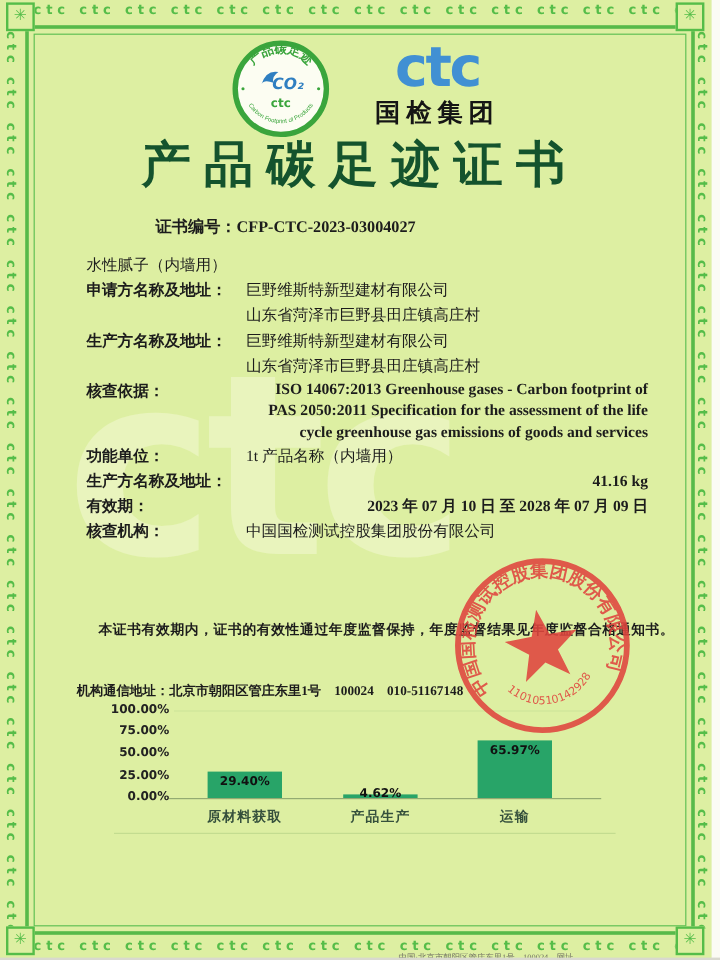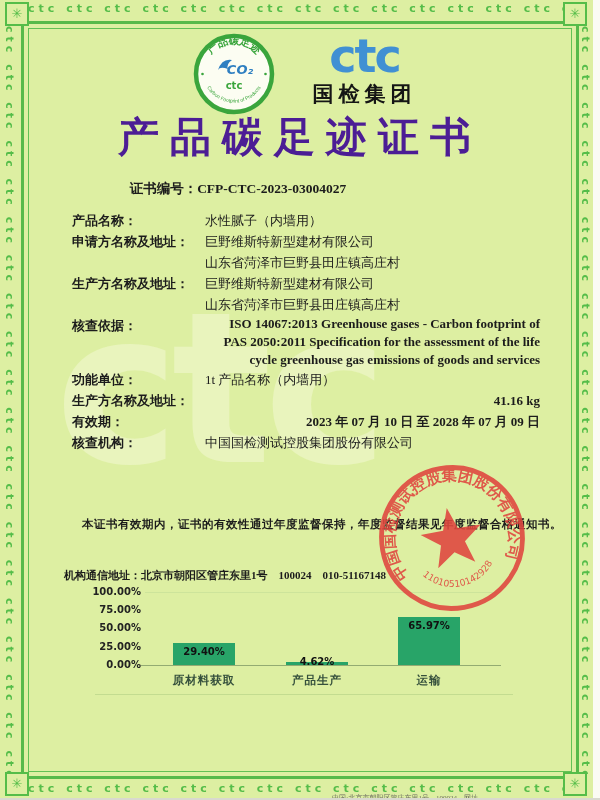--- a/index.html
+++ b/index.html
@@ -30,21 +30,21 @@
   
   .logos{position:absolute;top:30px;left:0;width:600px;height:85px;z-index:2;}
   .round-seal{position:absolute;left:192px;top:2px;}
   .ctclogo{position:absolute;left:302px;top:4px;width:125px;text-align:center;}
   .ctc-word{font-family:"DejaVu Sans",sans-serif;font-weight:bold;font-size:46px;
             color:#4190d3;line-height:44px;letter-spacing:-2px;}
   .ctc-org{font-family:"Liberation Sans",sans-serif;font-weight:bold;font-size:21px;
            color:#151515;letter-spacing:5px;margin-top:2px;}
   
   .title{position:absolute;top:110px;left:0;width:600px;text-align:center;z-index:2;
-         font-size:41px;font-weight:bold;color:#4c1d95;letter-spacing:11px;}
+         font-size:41px;font-weight:bold;color:#14532d;letter-spacing:11px;}
   .certno{position:absolute;top:180px;left:0;width:476px;text-align:center;z-index:2;
           font-size:13.5px;}
   .certno .lab{font-weight:bold;}
   .certno .val{font-weight:bold;font-family:"Liberation Serif",serif;}
   
   .fields{position:absolute;top:210px;left:72px;width:468px;z-index:2;font-size:13px;}
   .frow{display:flex;align-items:flex-start;}
   .flabel{width:133px;flex:none;font-weight:bold;line-height:21px;}
   .fvalue{flex:1;line-height:21px;}
   .frow.tight .fvalue .vline{line-height:18px;}
@@ -114,21 +114,20 @@
   </div>
 </div>
 
 <div class="title">产品碳足迹证书</div>
 <div class="certno">
   <span class="lab">证书编号：</span><span class="val">CFP-CTC-2023-03004027</span>
 </div>
 
 <div class="fields" id="fields">
     <div class="frow">
-      <div class="flabel">产品名称：</div>
       <div class="fvalue">
         <div class="vline">水性腻子（内墙用）</div>
       </div>
     </div>
     <div class="frow">
       <div class="flabel">申请方名称及地址：</div>
       <div class="fvalue">
         <div class="vline">巨野维斯特新型建材有限公司</div>
         <div class="vline">山东省菏泽市巨野县田庄镇高庄村</div>
       </div>

